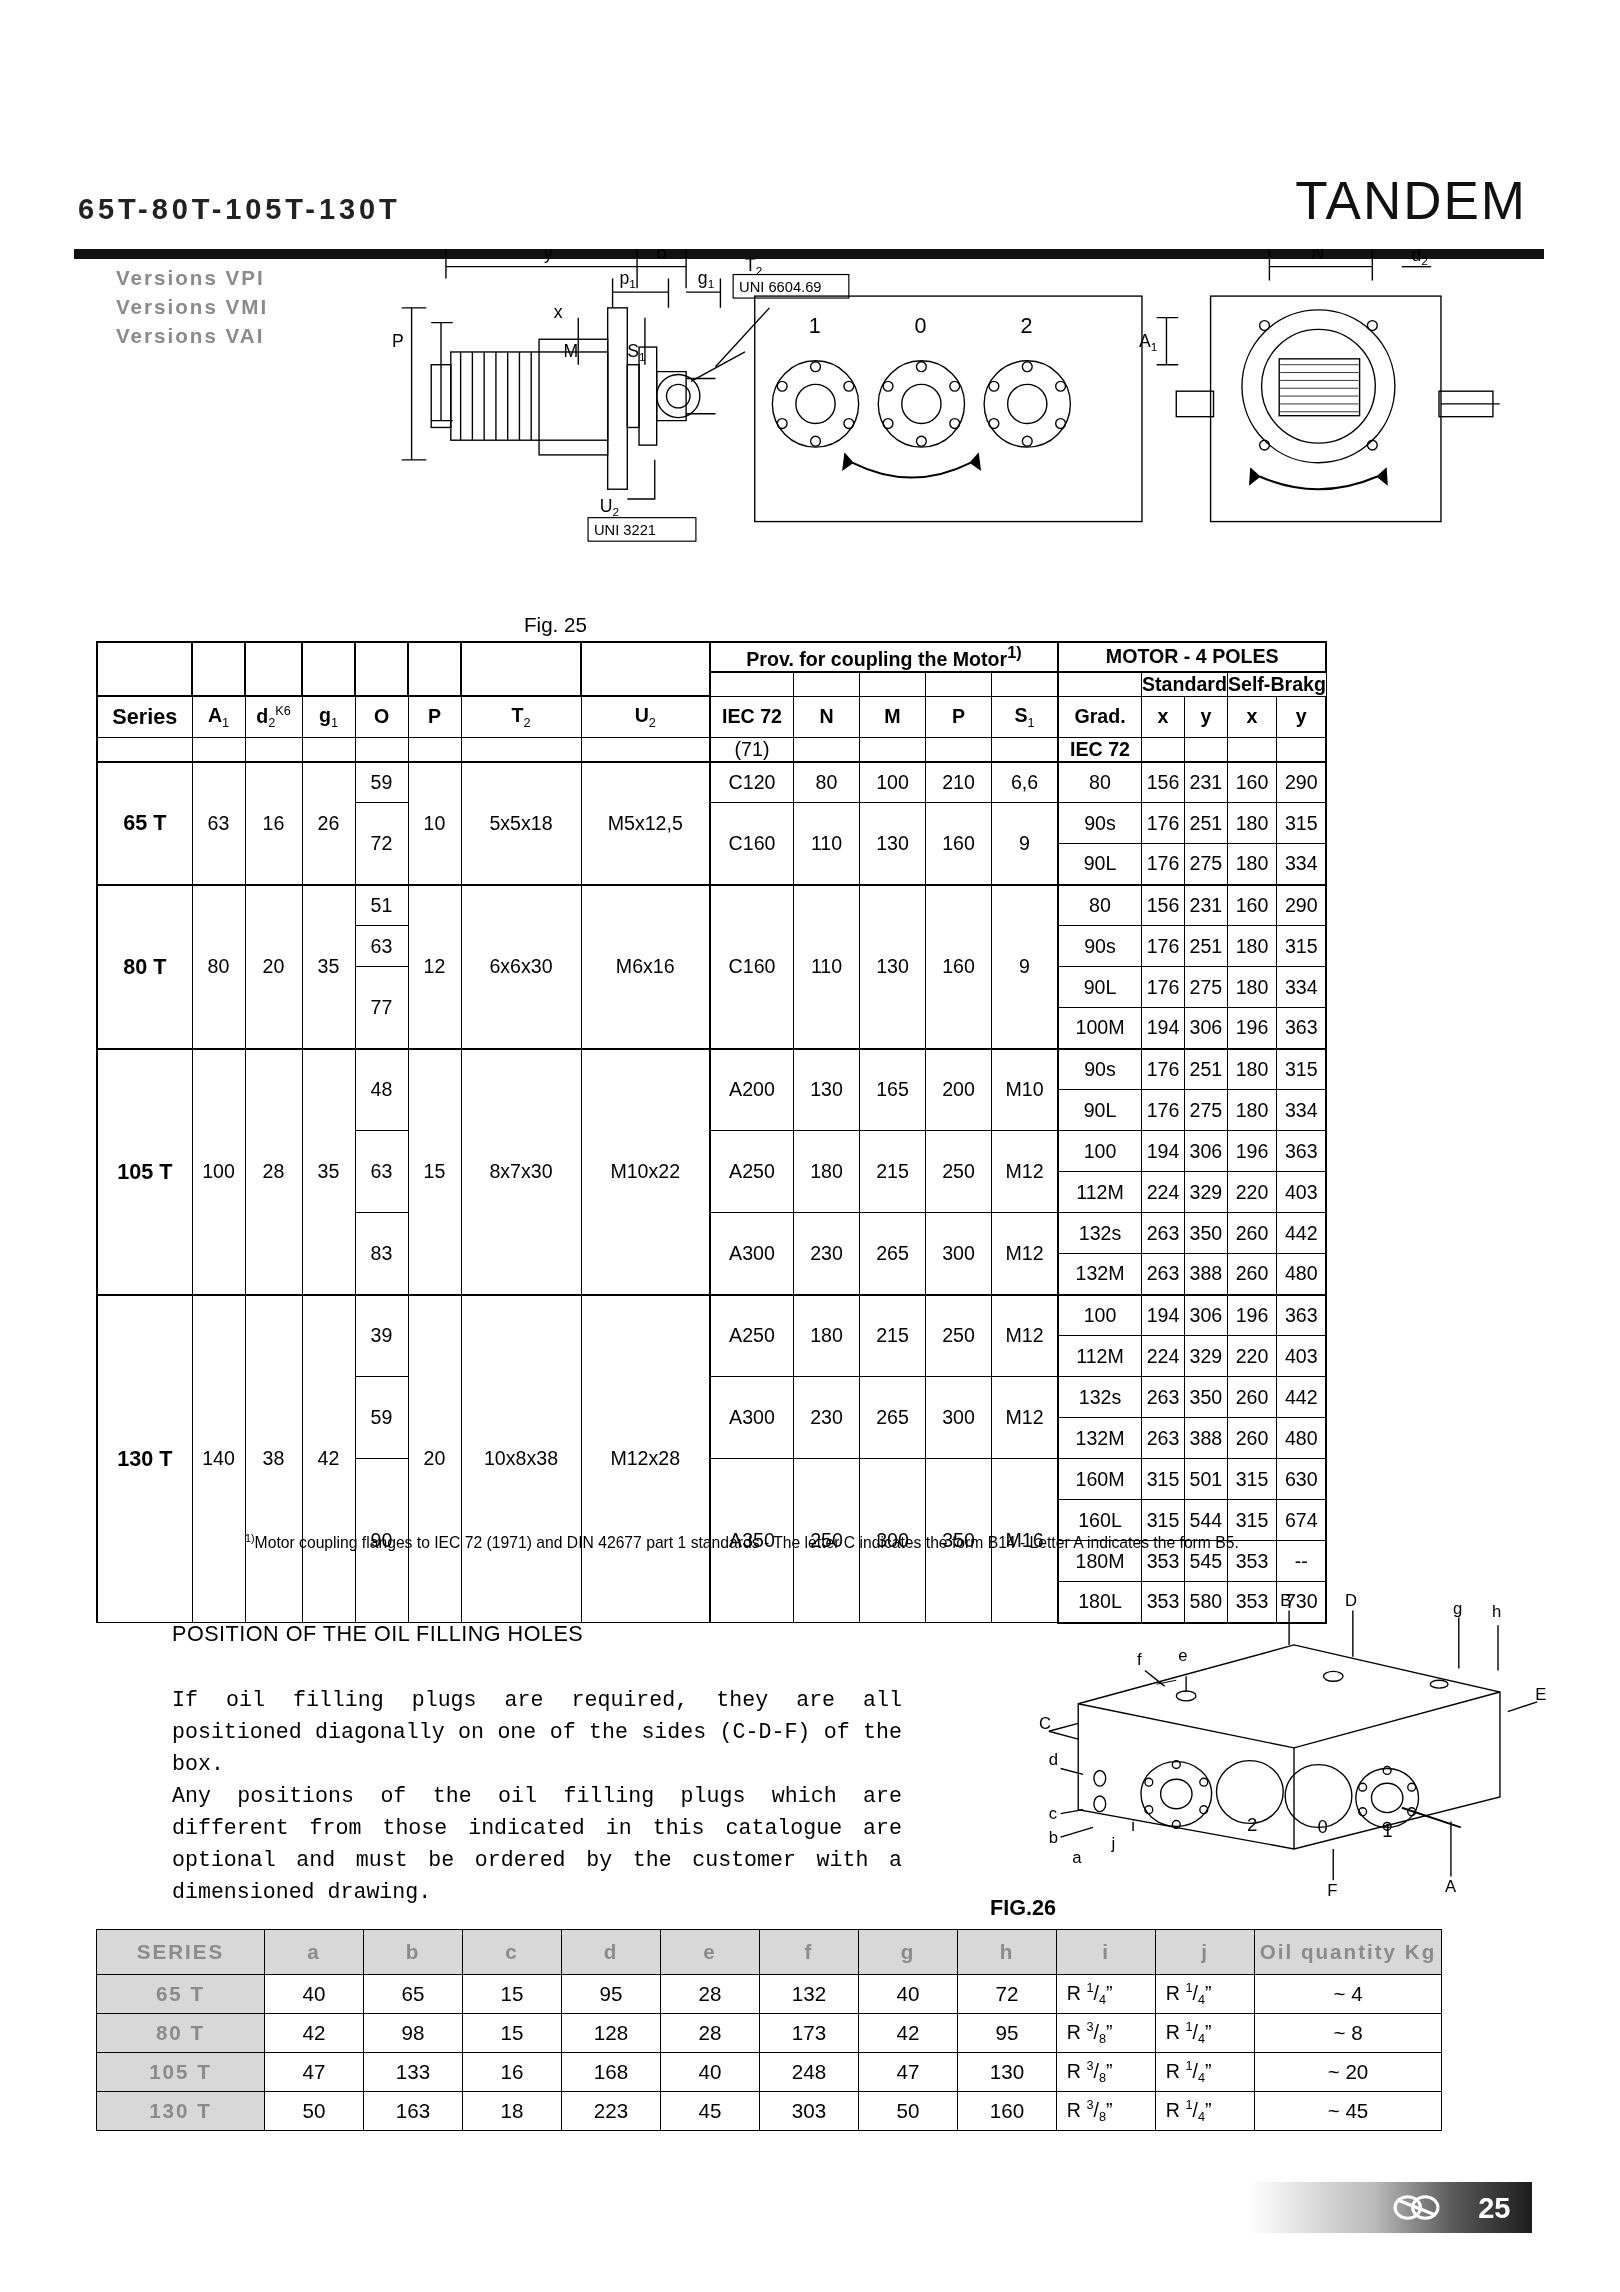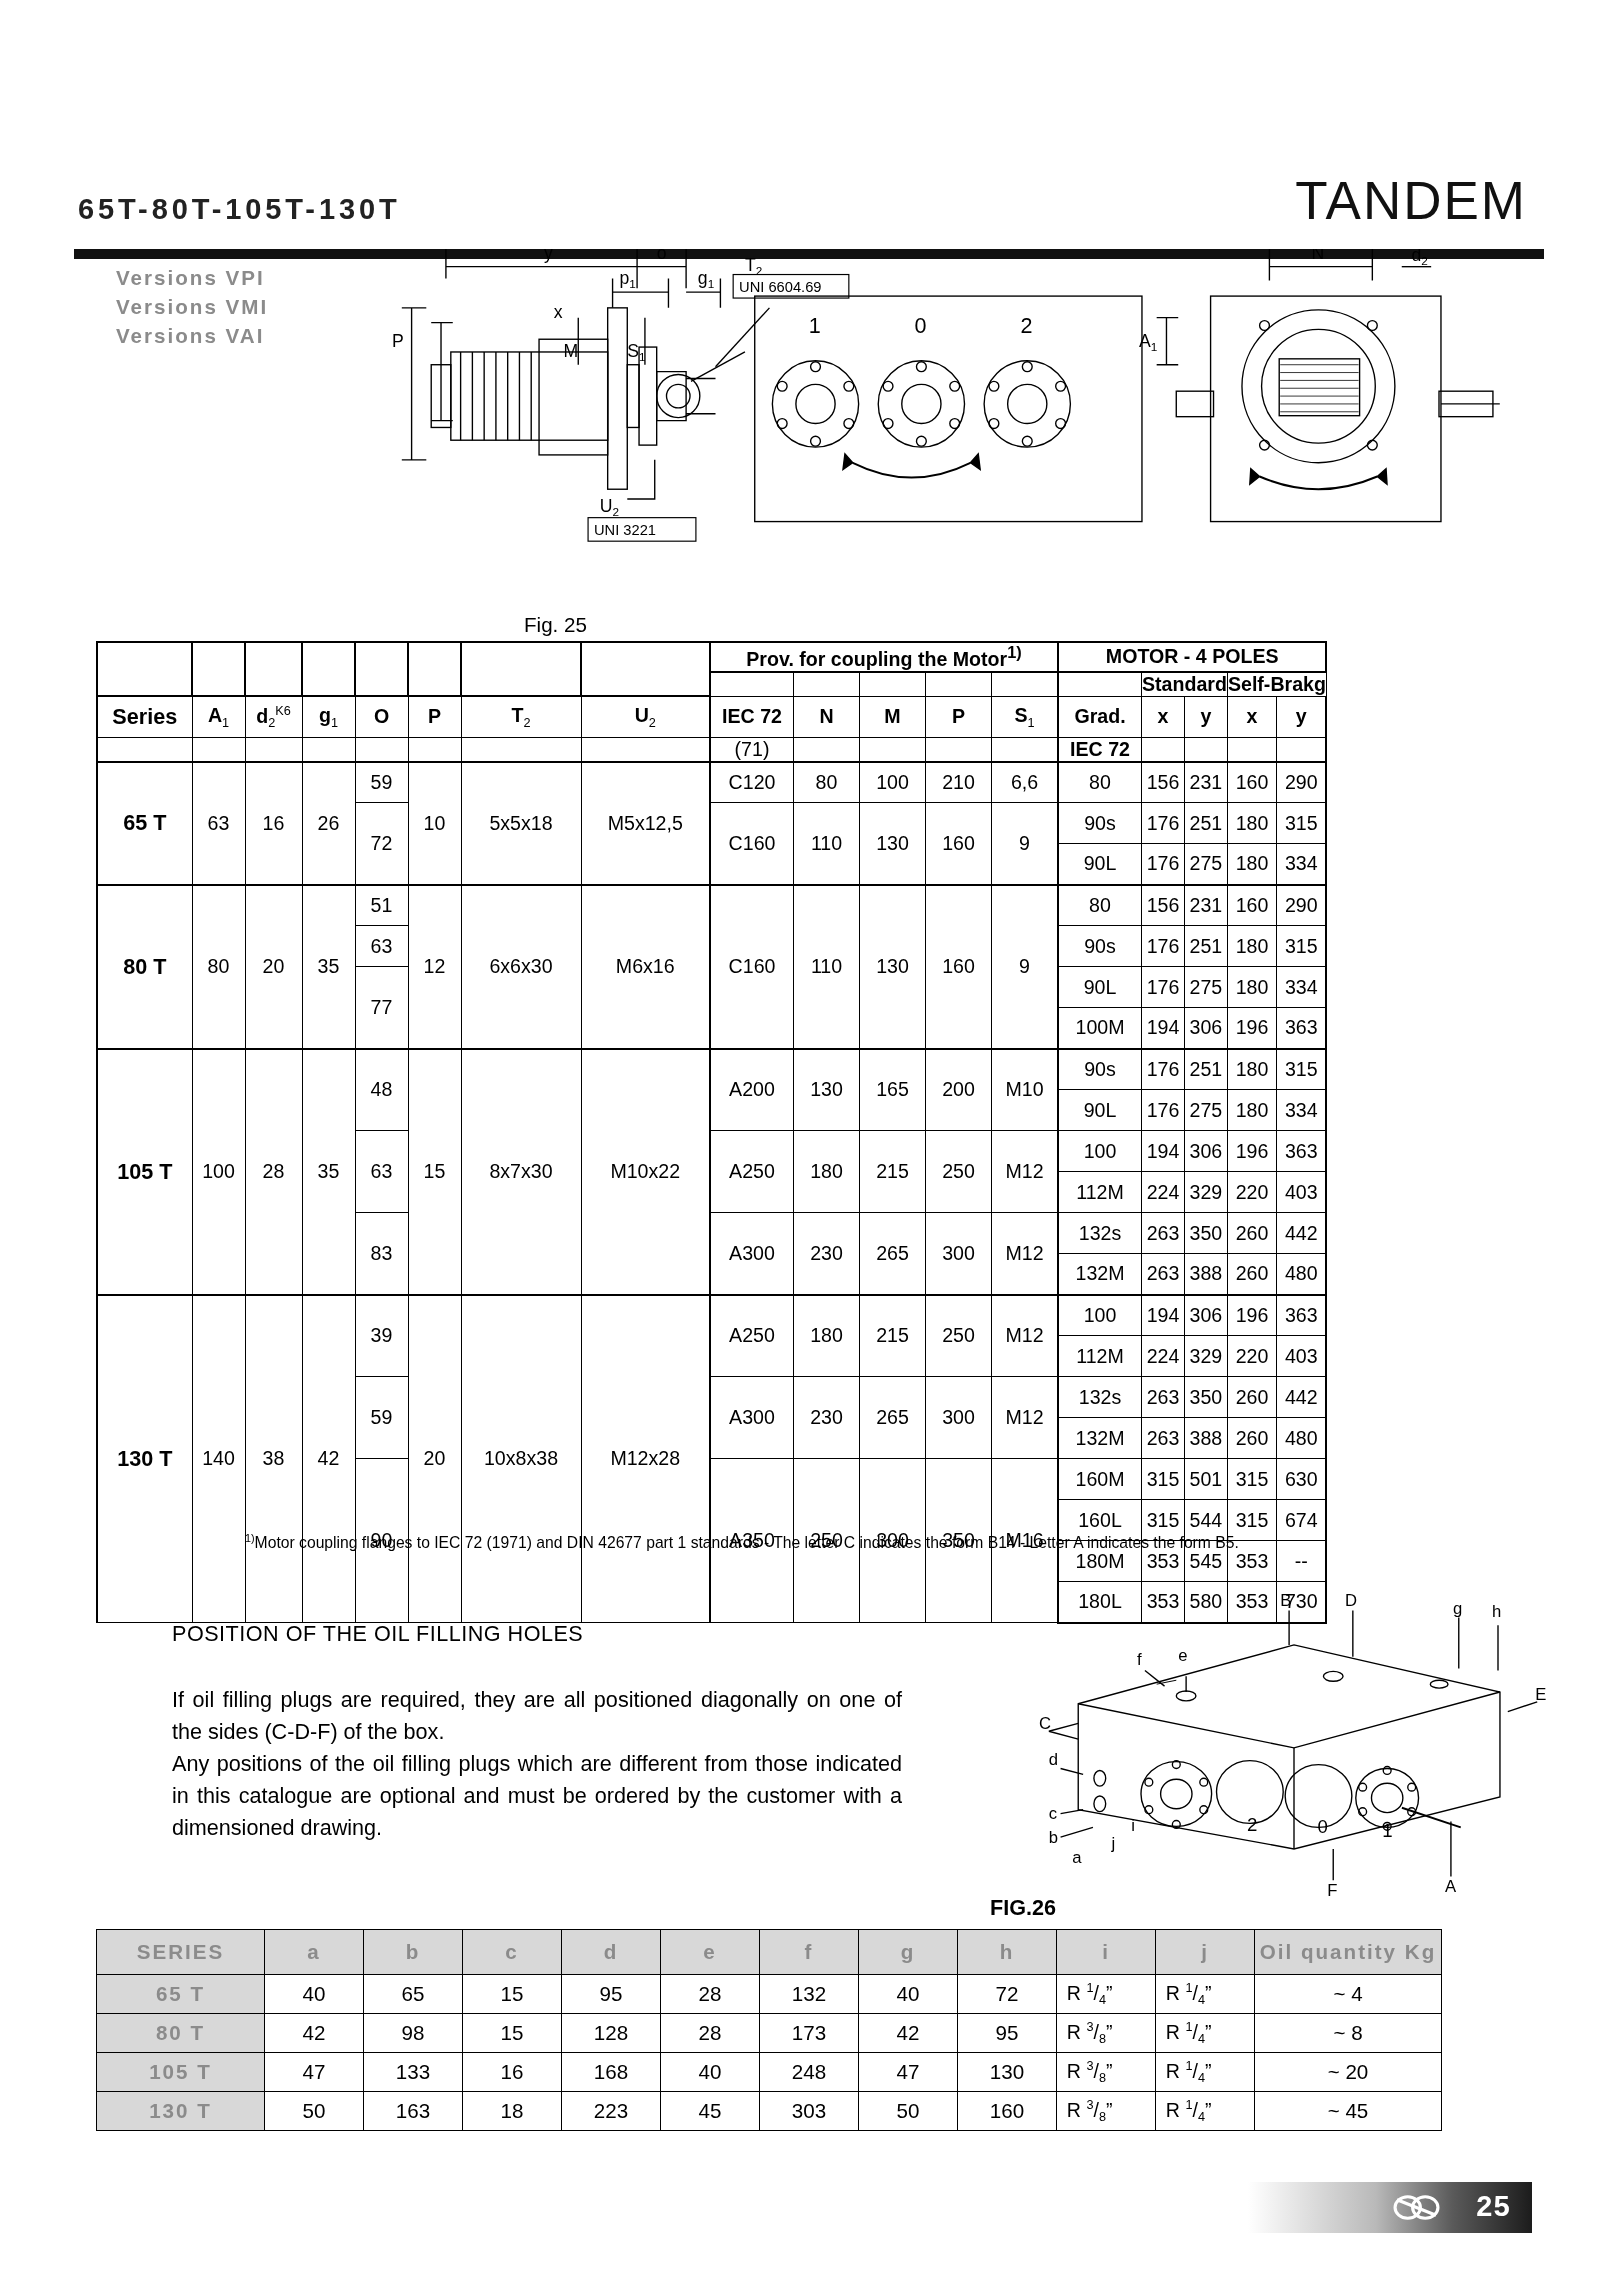--- a/index.html
+++ b/index.html
@@ -43,21 +43,21 @@
   
   .btmtbl{position:absolute;left:96px;top:1901px;font-size:20.6px;}
   .btmtbl td,.btmtbl th{border:1px solid #000;text-align:center;padding:0;}
   .btmtbl th{background:#d8d8d8;color:#8b8b8b;font-weight:bold;letter-spacing:2px;}
   .btmtbl .ser{background:#d8d8d8;color:#8b8b8b;font-weight:bold;letter-spacing:2px;}
   .rfrac{font-size:19.6px;}
   .rfrac sup{font-size:12.7px;}
   .rfrac sub{font-size:12.7px;}
 
   
-  .pagebar{position:absolute;right:88px;bottom:88px;width:284px;height:51px;font-family:Liberation Mono, monospace;}
+  .pagebar{position:absolute;right:88px;bottom:88px;width:284px;height:51px;}
   .pagebar .grad{position:absolute;left:0;top:0;width:284px;height:51px;
     background:linear-gradient(90deg,#ffffff 0%,#b9b9b9 45%,#5a5a5a 72%,#1c1c1c 100%);}
   .pagenum{position:absolute;right:21.6px;top:9.8px;color:#fff;font-size:29px;font-weight:bold;}
   .logo{position:absolute;right:90px;top:5.9px;width:51px;height:39px;}
 </style>
 </head>
 <body>
 
 <div class="page">
 
@@ -485,21 +485,21 @@
         <td class="thick-r thick-b">730</td>
       </tr>
     </tbody>
   </table>
 
   <div class="footnote">
     <sup>1)</sup><span>Motor coupling flanges to IEC 72 (1971) and DIN 42677 part 1 standards - The letter C indicates the form B14 - Letter A indicates the form B5.</span>
   </div>
 
   <div class="oil-h">POSITION OF THE OIL FILLING HOLES</div>
-  <div class="oil-p" style="white-space:pre-line;">If oil filling plugs are required, they are all positioned diagonally on one of the sides (C-D-F) of the box.
+  <div class="oil-p" style="white-space:pre-line;font-family:Liberation Mono, monospace;">If oil filling plugs are required, they are all positioned diagonally on one of the sides (C-D-F) of the box.
 Any positions of the oil filling plugs which are different from those indicated in this catalogue are optional and must be ordered by the customer with a dimensioned drawing.</div>
 
   <div class="fig26">
     <svg width="510" height="314" viewBox="0 0 520 320">
       <g fill="none" stroke="#000" stroke-width="1.4">
 
         <path d="M40 120 L260 60 L470 108 L470 215 L260 268 L40 228 Z"></path>
         <path d="M40 120 L260 165 L470 108"></path>
         <path d="M260 165 L260 268"></path>
 

